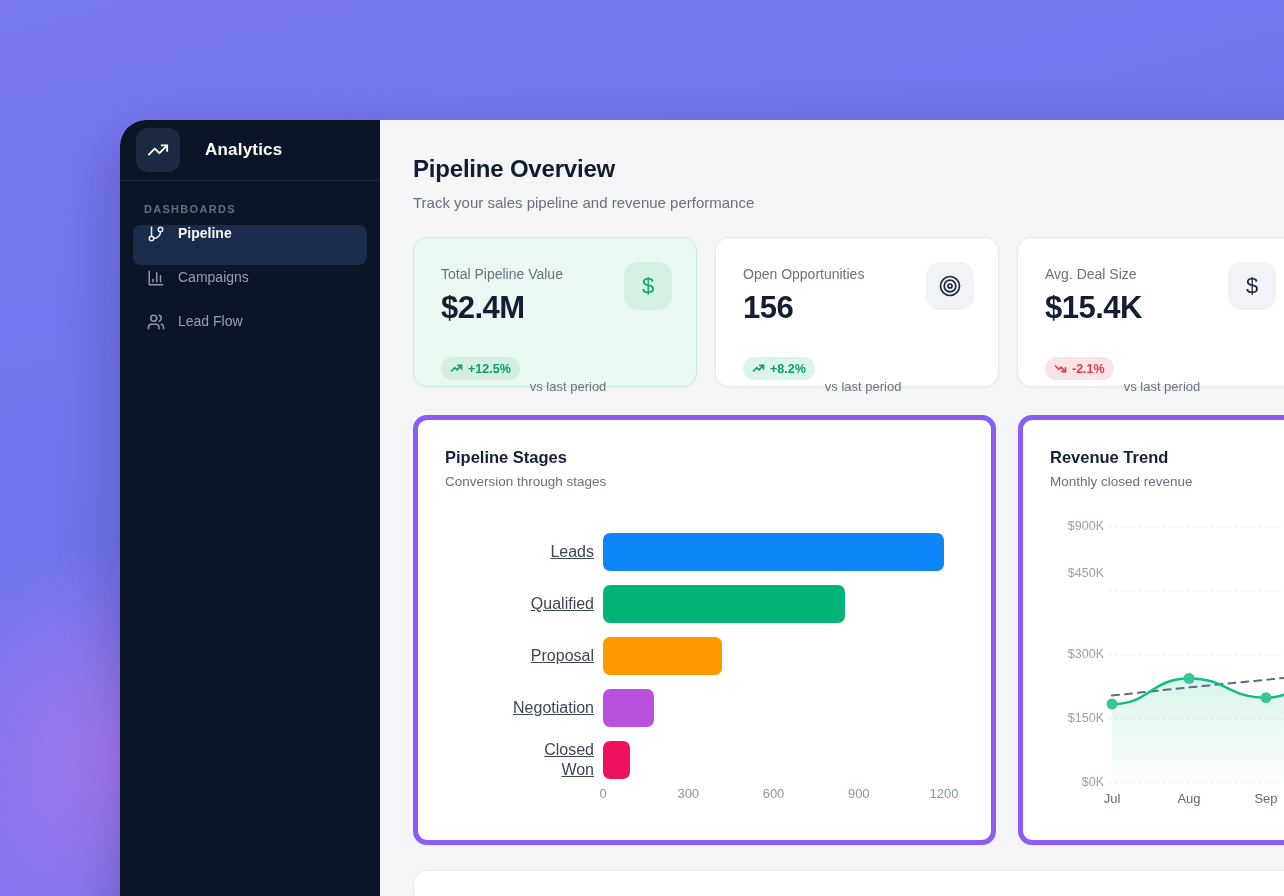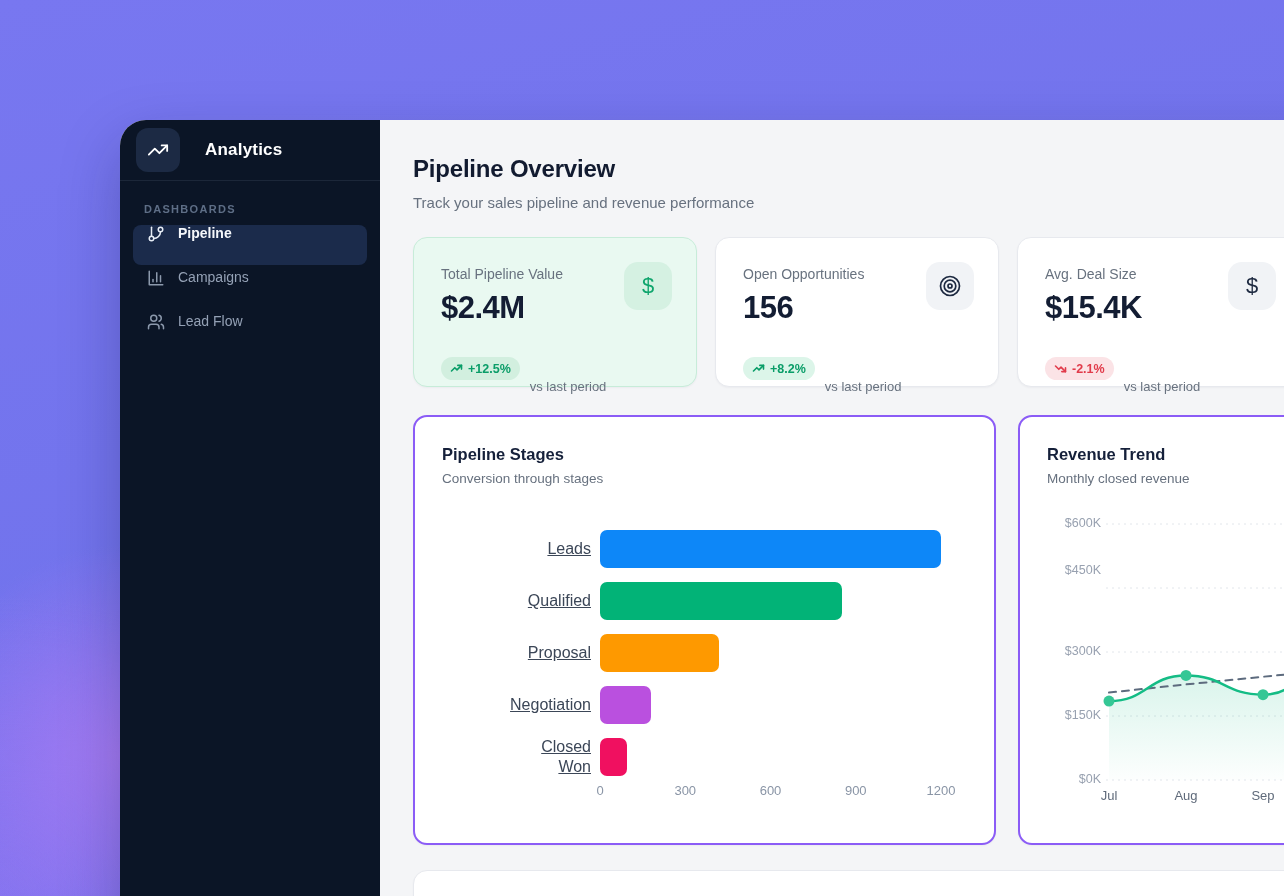--- a/index.html
+++ b/index.html
@@ -109,21 +109,21 @@
   .kpi-card.highlight .delta-pill.up { background: #D2EFDF; }
   .delta-pill.down { background: #FBE3E6; color: #E13B4B; }
   .kpi-compare { font-size: 13px; color: #68727F; margin-top: 36px; }
 
   
   .charts-row { display: flex; gap: 22px; margin-top: 28px; }
   .chart-card {
     position: relative;
     width: 583px; height: 430px;
     background: #FFFFFF;
-    border: 2px solid #8b5cf6;
+    border: 5px solid #8b5cf6;
     border-radius: 14px;
     box-sizing: border-box;
     box-shadow: 0 1px 2px rgba(16,24,40,0.04);
   }
   .chart-title { position: absolute; left: 27px; top: 28px; font-size: 16.5px; font-weight: 700; color: #15203A; }
   .chart-subtitle { position: absolute; left: 27px; top: 54px; font-size: 13.5px; color: #67717F; }
   .plot { position: absolute; inset: 0; }
 
   
   .stage-label {
@@ -317,21 +317,21 @@
       </div>
 
       <div class="chart-card">
         <div class="chart-title">Revenue Trend</div>
         <div class="chart-subtitle">Monthly closed revenue</div>
         <div class="plot" id="revenue-plot">
             <span class="rev-ylabel" style="top: 355px;">$0K</span>
             <span class="rev-ylabel" style="top: 291px;">$150K</span>
             <span class="rev-ylabel" style="top: 227px;">$300K</span>
             <span class="rev-ylabel" style="top: 146px;">$450K</span>
-            <span class="rev-ylabel" style="top: 99px;">$600K</span>
+            <span class="rev-ylabel" style="top: 99px;">$900K</span>
             <span class="rev-xlabel" style="left: 89px;">Jul</span>
             <span class="rev-xlabel" style="left: 166px;">Aug</span>
             <span class="rev-xlabel" style="left: 243px;">Sep</span>
             <svg width="556" height="285" viewBox="0 0 556 285" class="rev-svg">
               <defs>
                 <linearGradient id="revFill" x1="0" y1="0" x2="0" y2="1">
                   <stop offset="0" stop-color="#14BC85" stop-opacity="0.18"></stop>
                   <stop offset="1" stop-color="#14BC85" stop-opacity="0.01"></stop>
                 </linearGradient>
               </defs>

